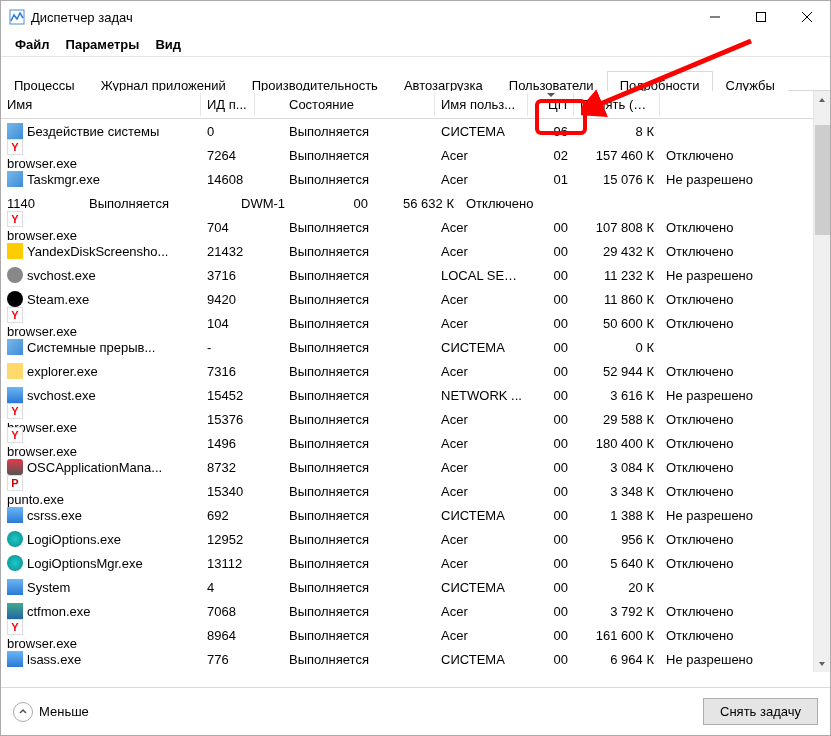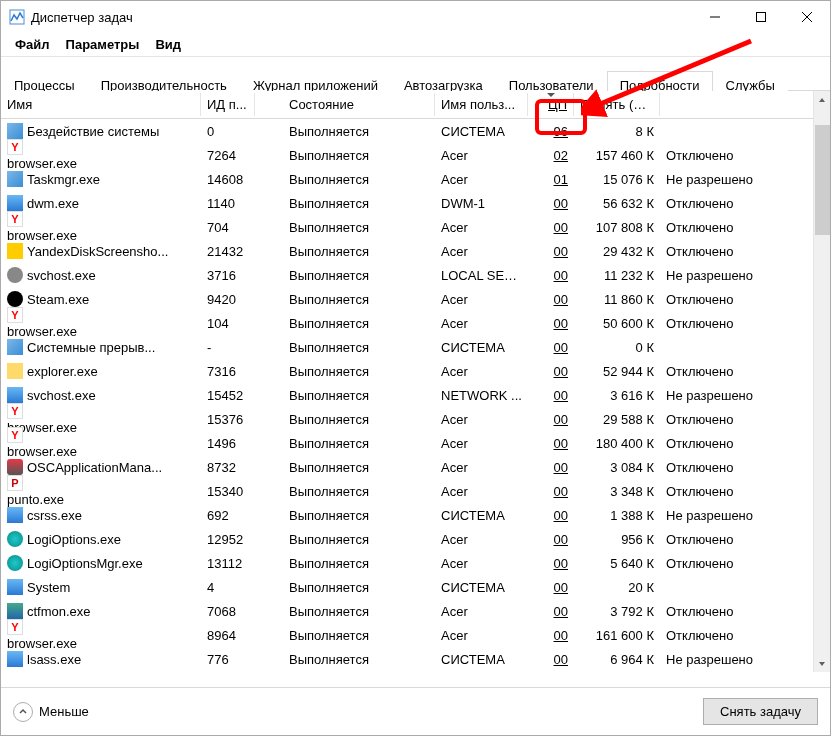--- a/index.html
+++ b/index.html
@@ -18,21 +18,21 @@
 .tab.active { border-color: #d9d9d9; border-bottom: 1px solid #fff; }
 .table-wrap { position: relative; height: 581px; overflow: hidden; }
 .table-header { display: flex; border-bottom: 1px solid #d9d9d9; background: #fff; height: 28px; align-items: center; font-size: 13px; }
 .th { padding: 4px 6px; border-right: 1px solid #e5e5e5; white-space: nowrap; overflow: hidden; text-overflow: ellipsis; }
 .th.sorted { position: relative; }
 .th.sorted::before { content: ""; position: absolute; left: 50%; top: -1px; transform: translateX(-50%); border-left: 5px solid transparent; border-right: 5px solid transparent; border-top: 5px solid #555; }
 .col-name { width: 200px; }
 .col-id { width: 54px; }
 .col-state { width: 152px; margin-left: 28px; }
 .col-user { width: 93px; }
-.col-cpu { width: 46px; text-align: right; text-decoration: underline; }
+.col-cpu { width: 46px; text-align: right; }
 .col-mem { width: 86px; text-align: right; }
 .col-virt { width: 142px; }
 .table-body { overflow: hidden; height: 552px; position: relative; }
 .row { display: flex; height: 24px; align-items: center; font-size: 13px; }
 .td { padding: 0 6px; white-space: nowrap; overflow: hidden; text-overflow: ellipsis; }
 .row .col-cpu, .row .col-mem { text-align: right; }
 .proc-icon { width: 16px; height: 16px; display: inline-block; vertical-align: middle; margin-right: 4px; }
 .proc-name-txt { vertical-align: middle; }
 .scrollbar { position: absolute; right: 0; top: 0; width: 17px; height: 100%; background: #f0f0f0; border-left: 1px solid #e5e5e5; }
 .scroll-arrow { height: 17px; display: flex; align-items: center; justify-content: center; background: #f0f0f0; }
@@ -95,22 +95,22 @@
 </div>
 
 <div class="menubar">
   <span class="menu-item">Файл</span>
   <span class="menu-item">Параметры</span>
   <span class="menu-item">Вид</span>
 </div>
 
 <div class="tabs">
   <div class="tab">Процессы</div>
+  <div class="tab">Журнал приложений</div>
   <div class="tab">Производительность</div>
-  <div class="tab">Журнал приложений</div>
   <div class="tab">Автозагрузка</div>
   <div class="tab">Пользователи</div>
   <div class="tab active">Подробности</div>
   <div class="tab">Службы</div>
 </div>
 
 <div class="table-wrap">
   <div class="table-header">
     <div class="th col-name">Имя</div>
     <div class="th col-id">ИД п...</div>
@@ -141,21 +141,20 @@
       <div class="row">
         <div class="td col-name"><span class="proc-icon ico-tm"></span><span class="proc-name-txt">Taskmgr.exe</span></div>
         <div class="td col-id">14608</div>
         <div class="td col-state">Выполняется</div>
         <div class="td col-user">Acer</div>
         <div class="td col-cpu">01</div>
         <div class="td col-mem">15 076 К</div>
         <div class="td col-virt">Не разрешено</div>
       </div>
       <div class="row">
-        <div class="td col-name"><span class="proc-icon ico-win"></span><span class="proc-name-txt">dwm.exe</span></div>
         <div class="td col-id">1140</div>
         <div class="td col-state">Выполняется</div>
         <div class="td col-user">DWM-1</div>
         <div class="td col-cpu">00</div>
         <div class="td col-mem">56 632 К</div>
         <div class="td col-virt">Отключено</div>
       </div>
       <div class="row">
         <div class="td col-name"><span class="proc-icon ico-y"></span><span class="proc-name-txt">browser.exe</span></div>
         <div class="td col-id">704</div>

